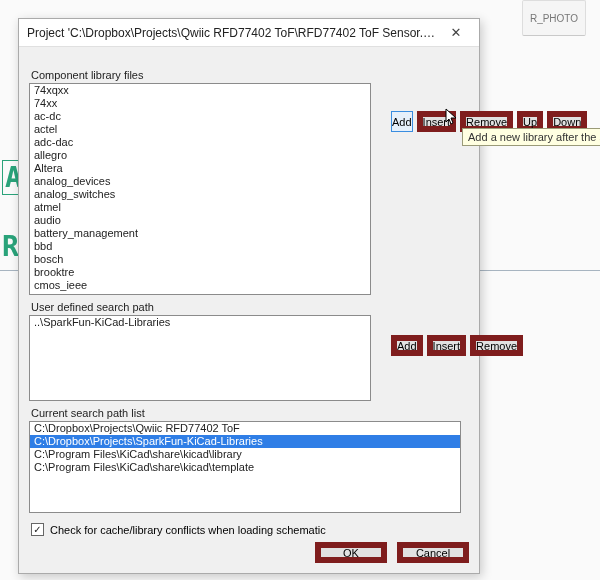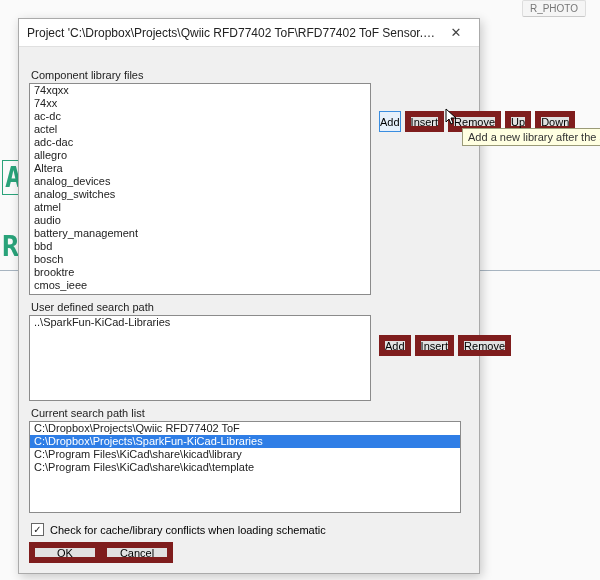--- a/index.html
+++ b/index.html
@@ -36,21 +36,21 @@
     font-weight: bold;
     color: #2aa37a;
   }
   .bg-glyph.g1 { top: 160px; border: 1px solid #2aa37a; padding: 0 2px; }
   .bg-glyph.g2 { top: 230px; }
   .ribbon-btn {
     position: absolute;
     top: 0;
     right: 14px;
     width: 64px;
-    height: 17px;
+    height: 36px;
     background: #f5f5f5;
     border: 1px solid #ddd;
     border-bottom: 1px solid #c9c9c9;
     font-size: 10px;
     color: #777;
     display: flex;
     align-items: center;
     justify-content: center;
     border-radius: 2px;
   }
@@ -88,21 +88,21 @@
   .body {
     padding: 16px 10px 10px 10px;
   }
   .section-label {
     font-size: 11px;
     color: #222;
     margin: 6px 0 2px 2px;
   }
   .row {
     display: flex;
-    gap: 8px;
+    gap: 20px;
     align-items: flex-start;
   }
   .listbox {
     background: #fff;
     border: 1px solid #8b8b8b;
     font-size: 11px;
     color: #222;
     overflow: hidden;
     position: relative;
   }
@@ -149,21 +149,22 @@
   .cb {
     width: 13px; height: 13px;
     border: 1px solid #666;
     background: #fff;
     display: flex;
     align-items: center; justify-content: center;
     font-size: 10px; color: #222;
   }
   .bottom-row {
     display: flex;
-    justify-content: flex-start;
+    justify-content: flex-end;
+    gap: 10px;
     margin-top: 6px;
   }
   .bottom-row .btn { width: 72px; }
   .cursor {
     position: absolute;
     width: 13px; height: 18px;
     pointer-events: none;
   }
   .tooltip {
     position: absolute;

